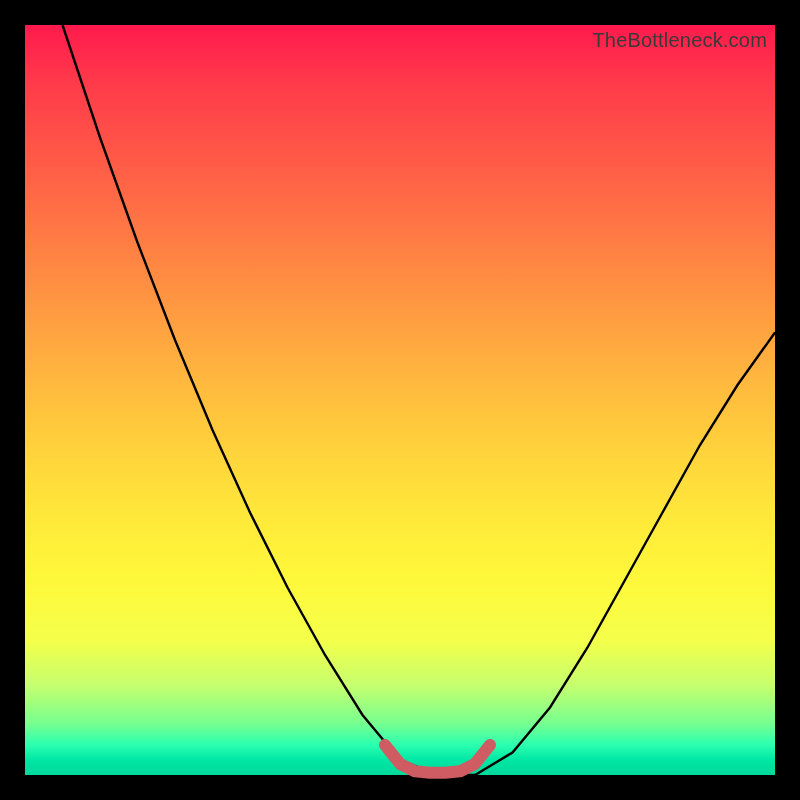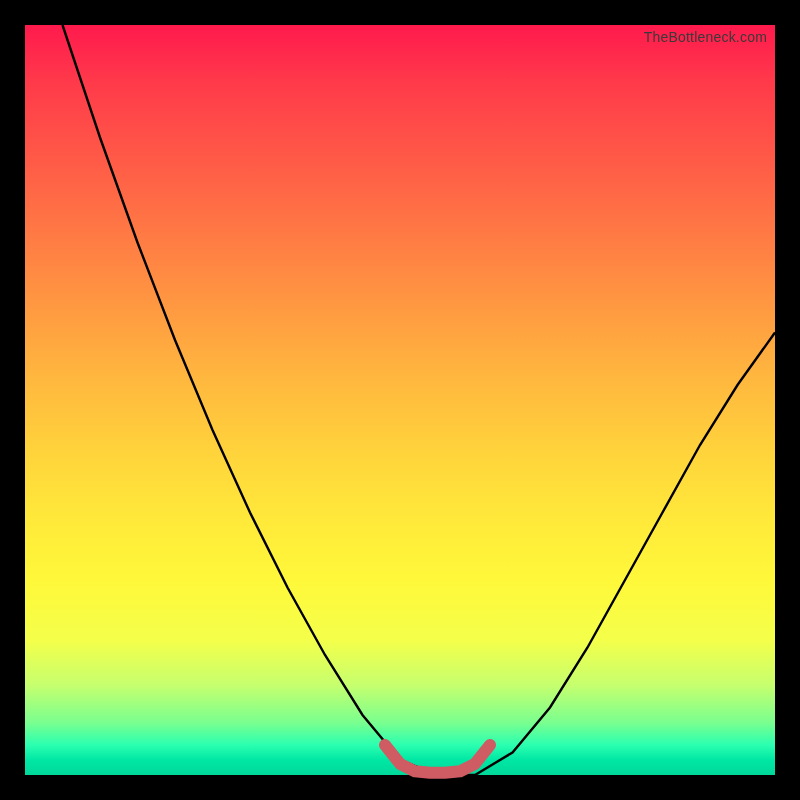--- a/index.html
+++ b/index.html
@@ -40,21 +40,21 @@
       #2bffb0 96%,
       #00e7a4 98%,
       #00d89a 100%
     );
   }
   .attrib {
     position: absolute;
     top: 4px;
     right: 8px;
     color: #3a3a3a;
-    font-size: 14px;
+    font-size: 20px;
     font-weight: 500;
     letter-spacing: 0.2px;
     user-select: none;
   }
   svg.curve {
     position: absolute;
     left: 0;
     top: 0;
     width: 750px;
     height: 750px;

